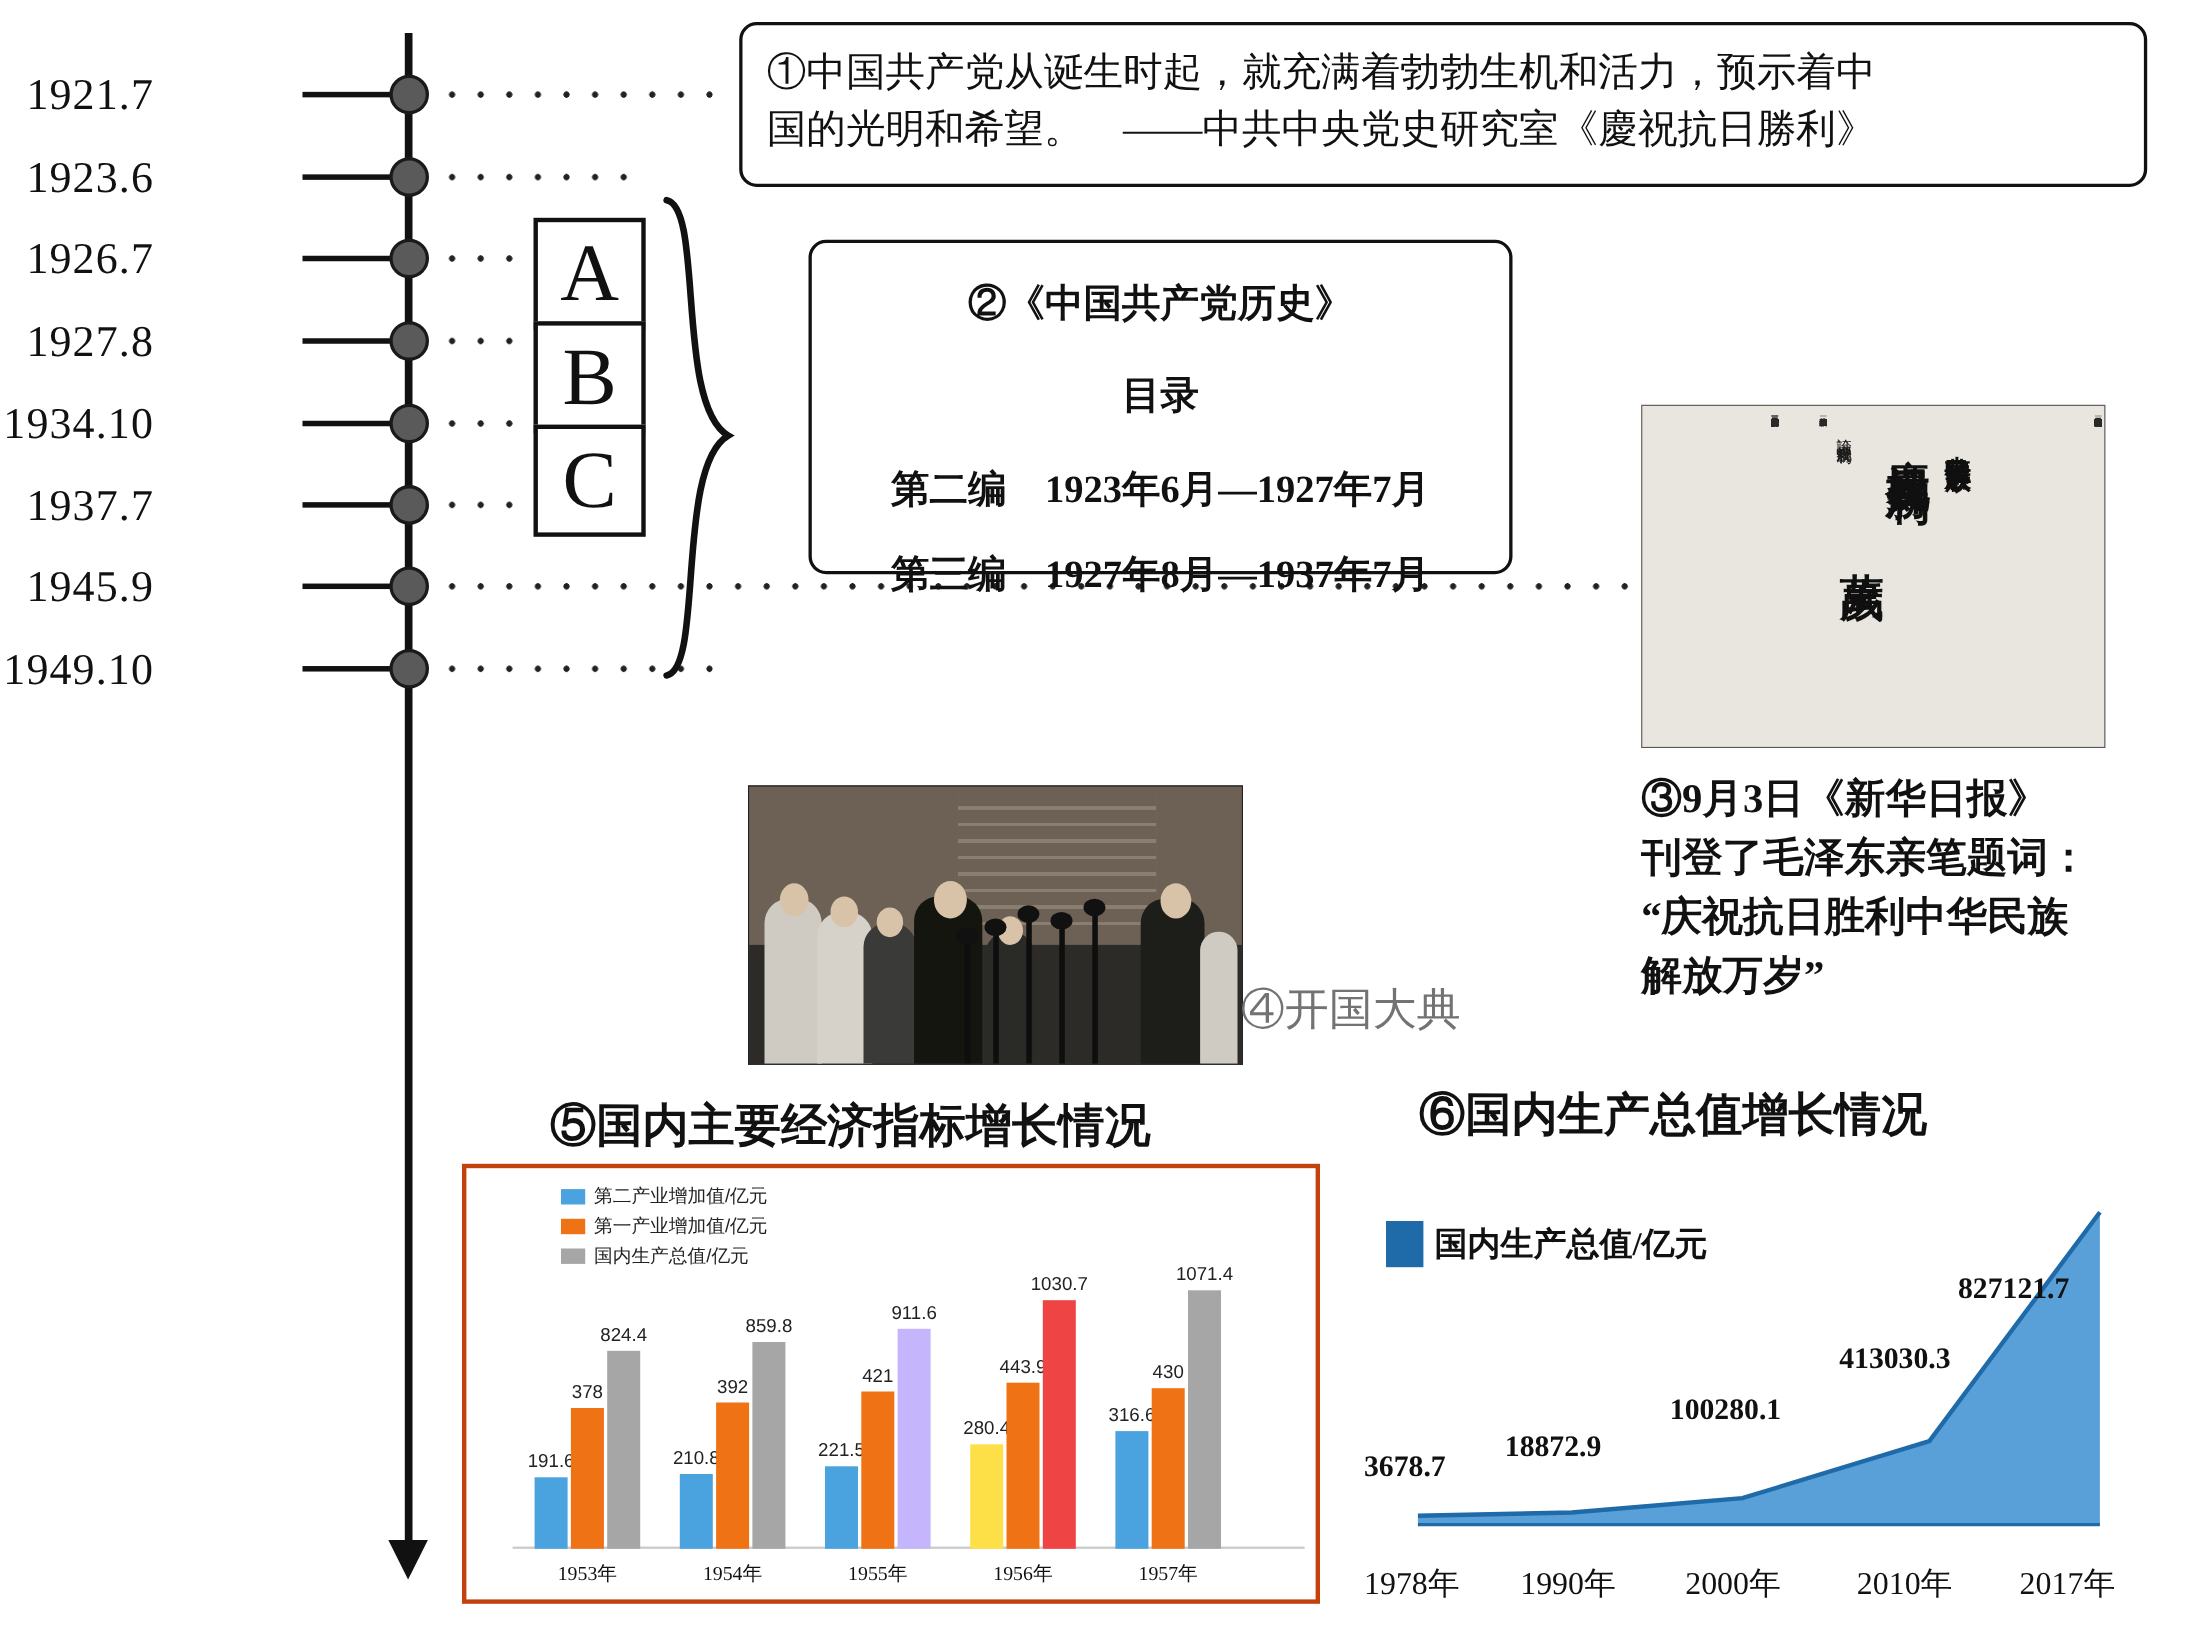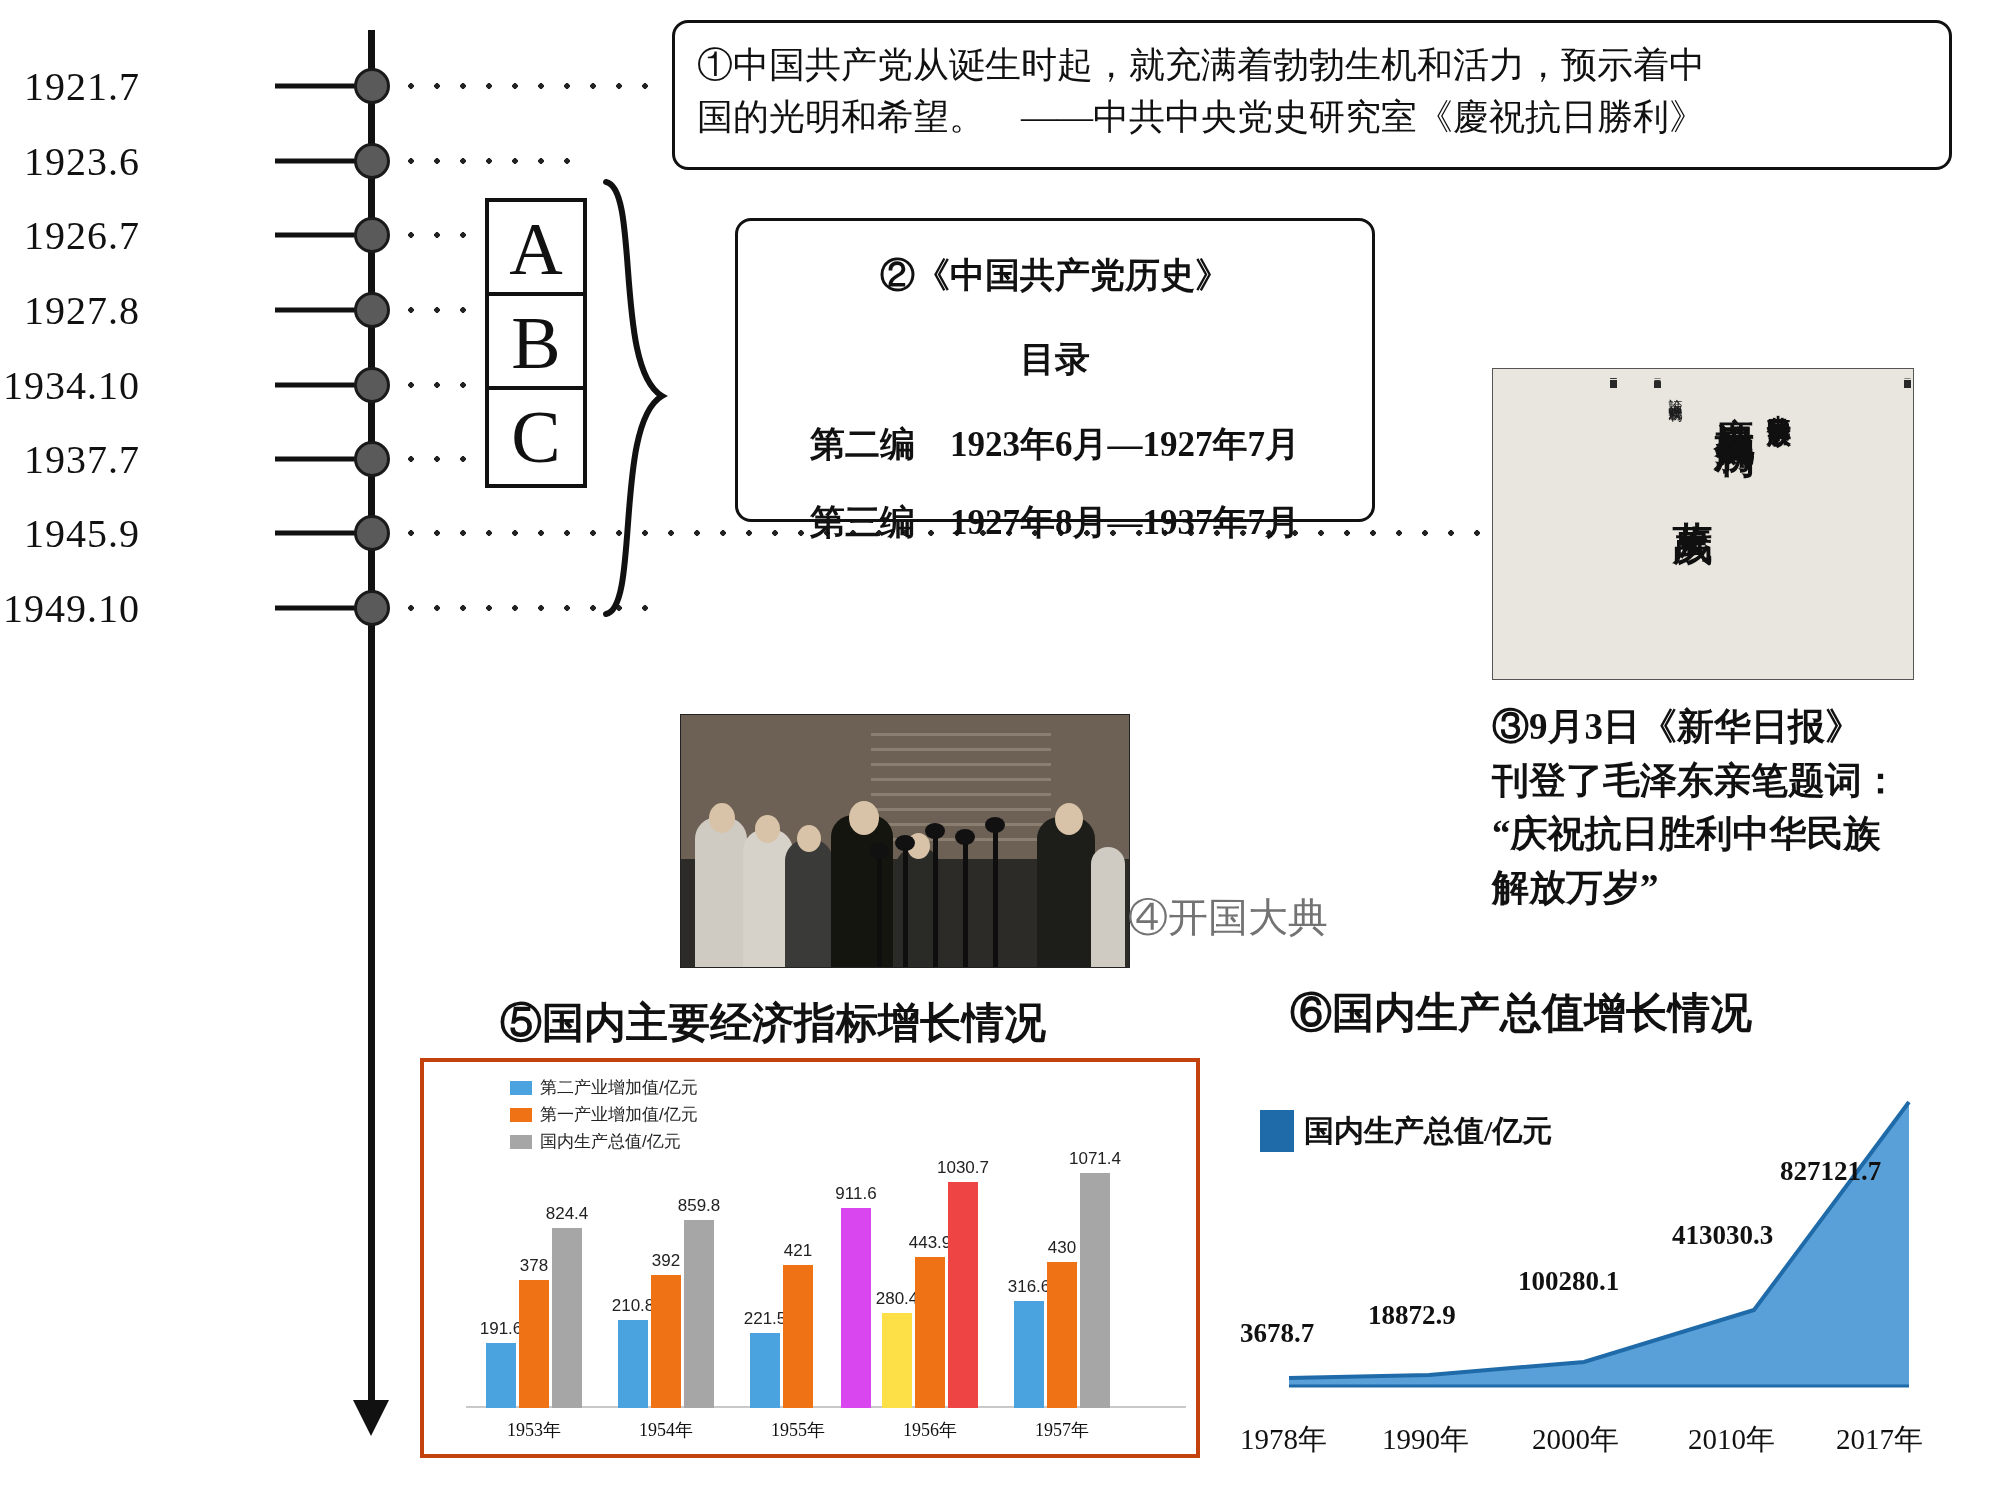--- a/index.html
+++ b/index.html
@@ -324,39 +324,39 @@
           </div>
         <div class="bar" style="height:128px;background:#ef7215;">
             <span>378</span>
           </div>
         <div class="bar" style="height:180px;background:#a6a6a6;">
             <span>824.4</span>
           </div>
       </div>
 
       <div class="grp" style="left:152px;">
-        <div class="bar" style="height:88px;background:#4aa3df;">
+        <div class="bar" style="height:68px;background:#4aa3df;">
             <span>210.8</span>
           </div>
         <div class="bar" style="height:133px;background:#ef7215;">
             <span>392</span>
           </div>
         <div class="bar" style="height:188px;background:#a6a6a6;">
             <span>859.8</span>
           </div>
       </div>
 
       <div class="grp" style="left:284px;">
         <div class="bar" style="height:75px;background:#4aa3df;">
             <span>221.5</span>
           </div>
         <div class="bar" style="height:143px;background:#ef7215;">
             <span>421</span>
           </div>
-        <div class="bar" style="height:200px;background:#d946ef;margin-left:25px;">
+        <div class="bar" style="height:200px;background:#c4b5fd;">
             <span>911.6</span>
           </div>
       </div>
 
       <div class="grp" style="left:416px;">
         <div class="bar" style="height:95px;background:#fde047;text-align:right;">
             <span>280.4</span>
           </div>
         <div class="bar" style="height:151px;background:#ef7215;">
             <span>443.9</span>

